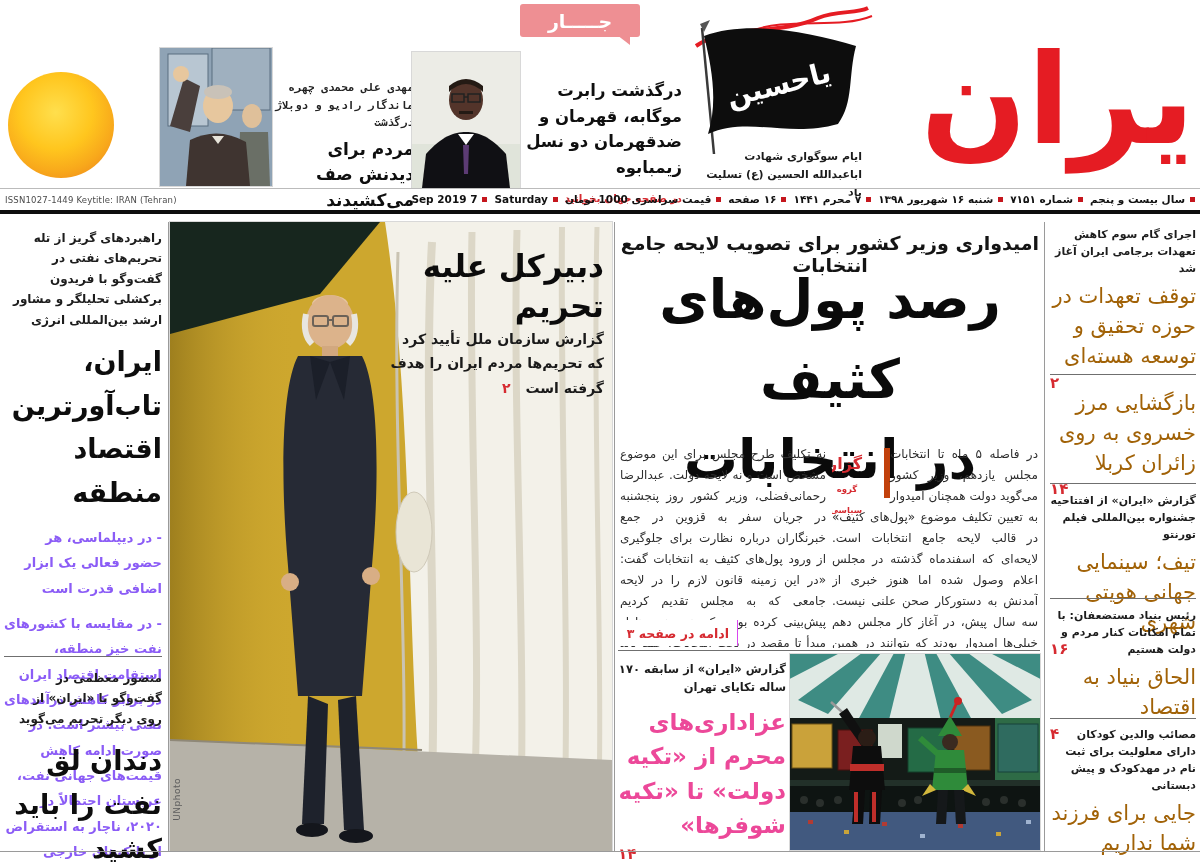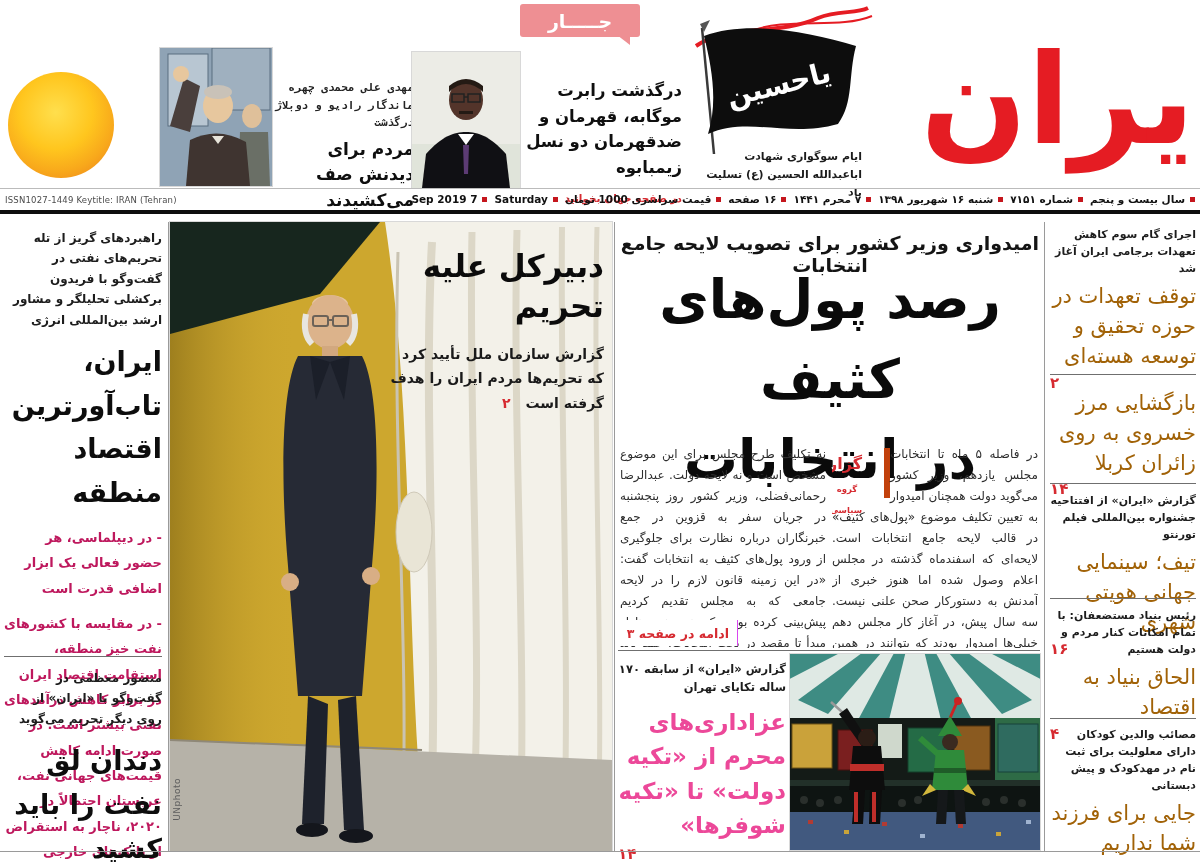--- a/index.html
+++ b/index.html
@@ -82,31 +82,31 @@
   
   .muh-text{position:absolute;left:618px;top:660px;width:168px;direction:rtl;text-align:right;}
   .muh-kicker{font-size:11.5px;font-weight:bold;line-height:1.6;color:#1d1d1d;}
   .muh-head{font-size:23px;font-weight:bold;line-height:1.5;color:#ec4899;margin-top:8px;}
   #ph-muharram{left:790px;top:654px;width:250px;height:196px;}
 
   
   #ph-guterres{left:170px;top:222px;width:442px;height:629px;}
   .photo-overlay{position:absolute;left:388px;top:246px;width:216px;direction:rtl;text-align:right;}
   .po-head{font-size:31px;font-weight:bold;color:#0b0b0b;line-height:1.3;}
-  .po-sub{font-size:14px;font-weight:bold;line-height:1.75;color:#1a1a1a;margin-top:15px;}
+  .po-sub{font-size:14px;font-weight:bold;line-height:1.75;color:#1a1a1a;margin-top:0;}
   .po-page{color:var(--accent-red);font-weight:bold;font-size:14px;margin-right:10px;}
   .photo-credit{position:absolute;left:172px;top:778px;writing-mode:vertical-rl;transform:rotate(180deg);
        font-size:9px;color:#5d5d5d;letter-spacing:.5px;}
 
   
   .lstory{position:absolute;left:4px;width:158px;direction:rtl;text-align:right;}
   #ls1{top:228px;} 
   .l-kicker{font-size:12px;font-weight:bold;line-height:1.7;color:#1d1d1d;}
   .l-head{font-size:27px;font-weight:bold;line-height:1.62;color:#0d0d0d;margin-top:10px;}
-  .l-body{font-size:13px;font-weight:bold;line-height:1.95;color:#be185d;margin-top:10px;}
+  .l-body{font-size:13px;font-weight:bold;line-height:1.95;color:#8b5cf6;margin-top:10px;}
   .ldiv{position:absolute;left:4px;top:656px;width:158px;height:1px;background:#6f6f6f;}
   #ls2{top:668px;}
 </style>
 </head>
 <body>
 
 <div class="page">
 
   <div class="sun"></div>
 

